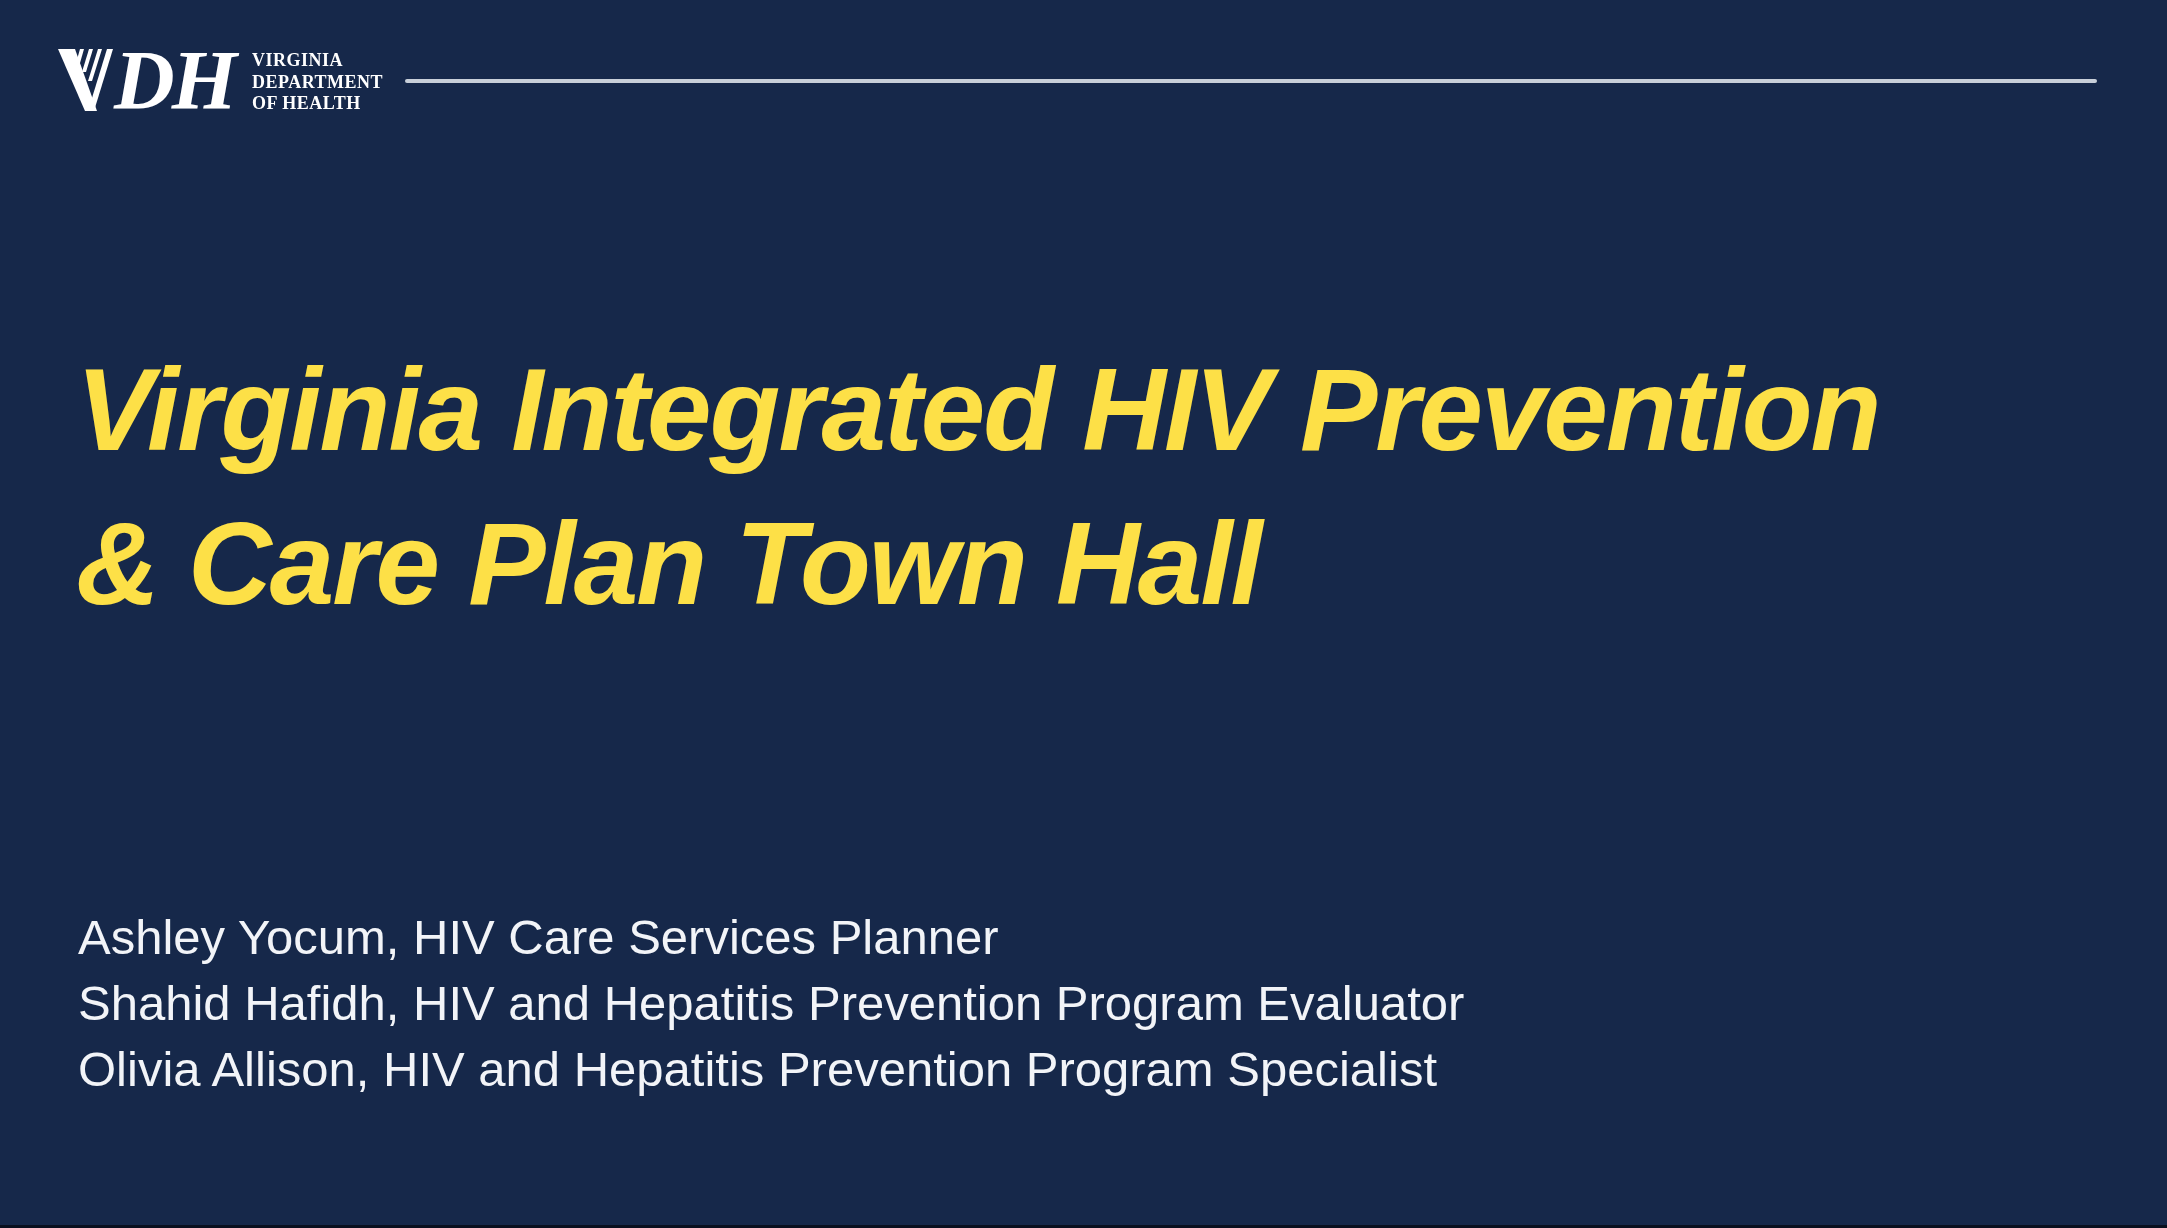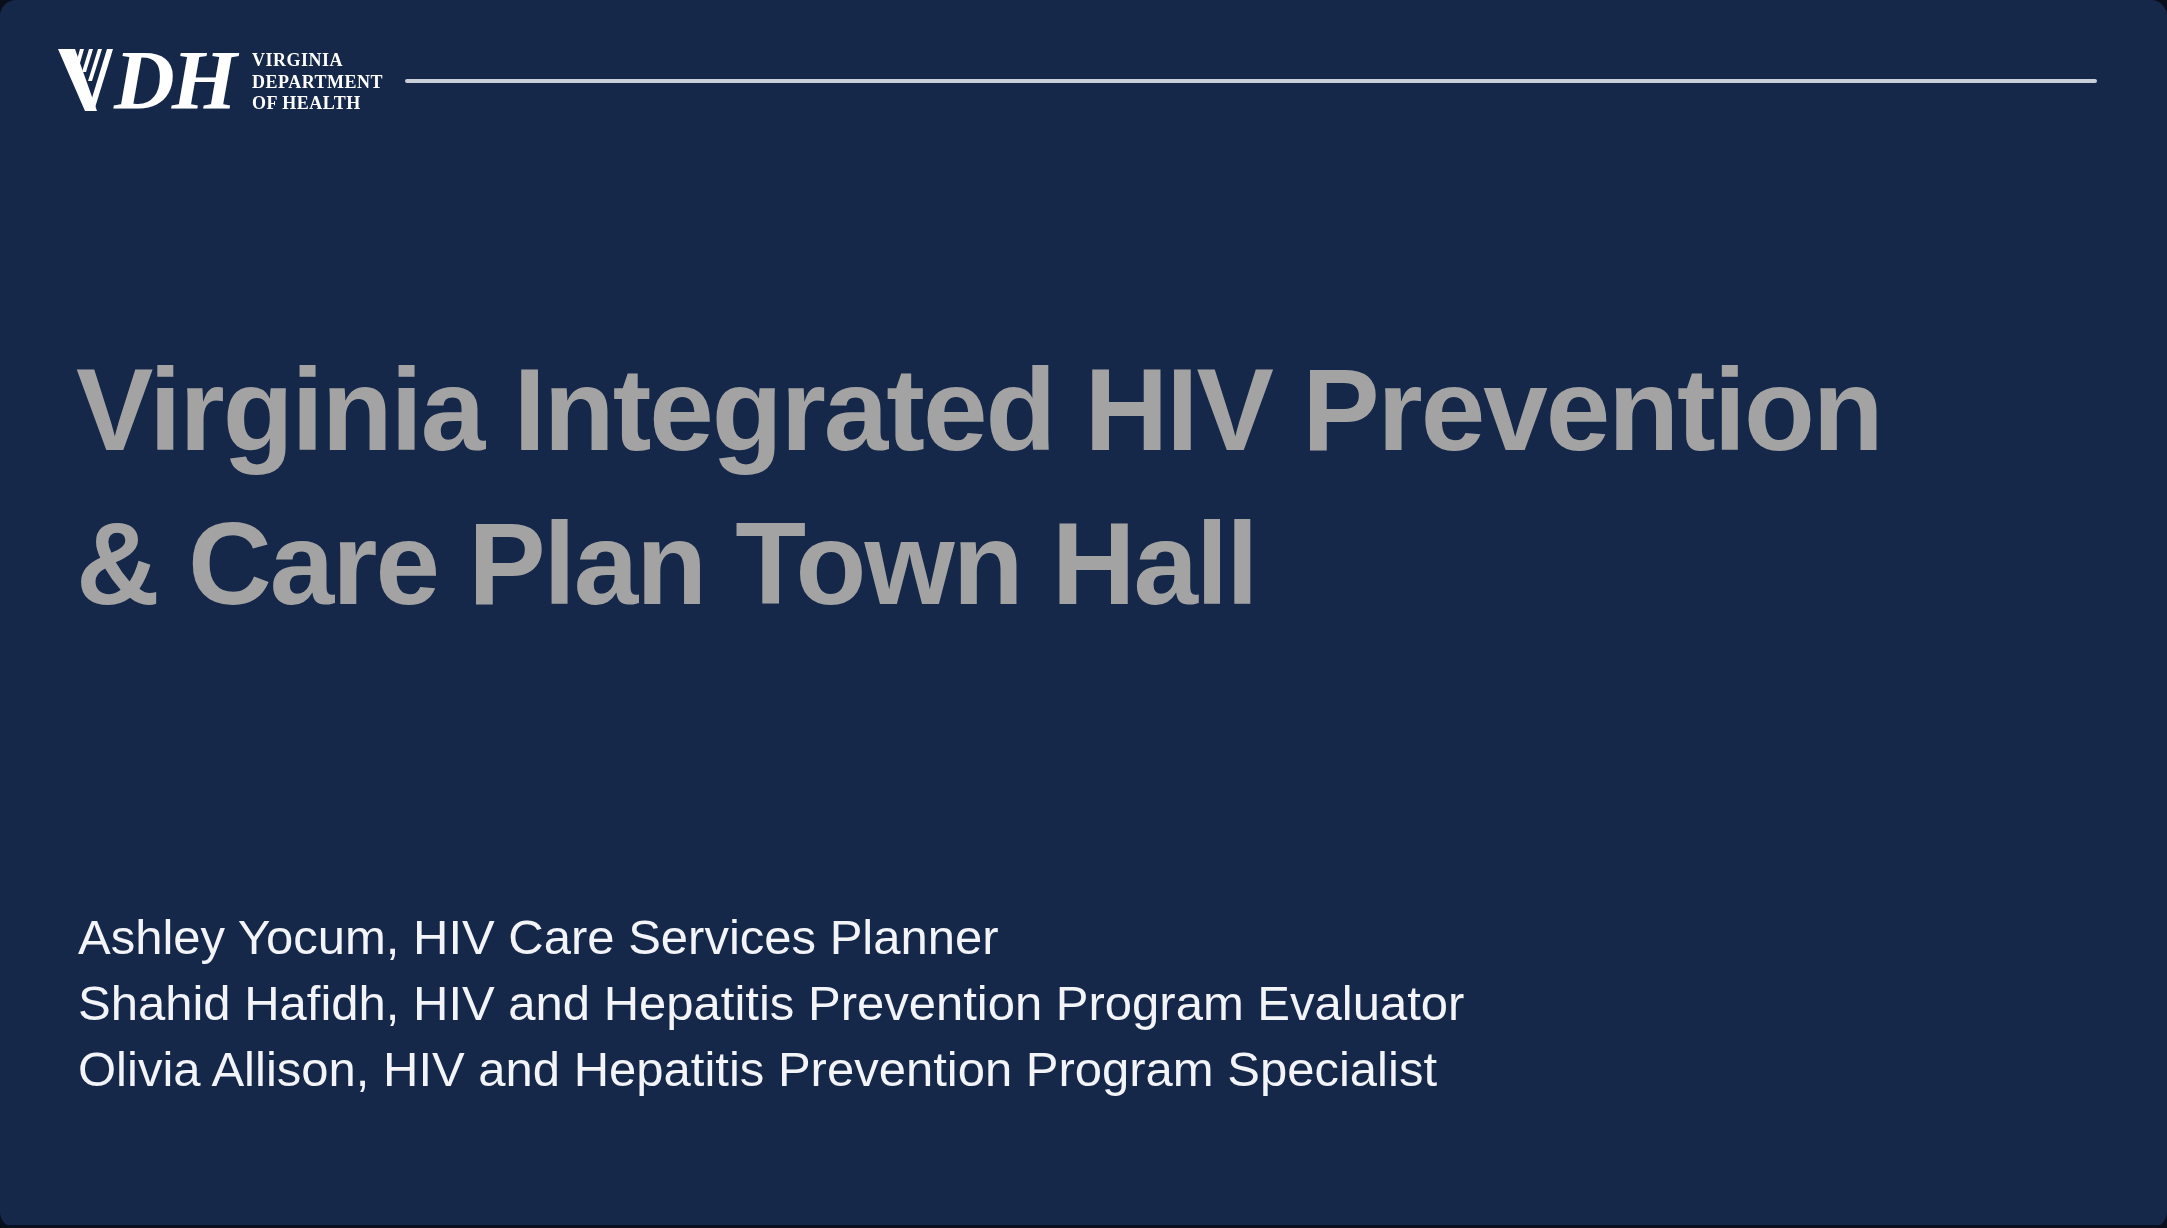--- a/index.html
+++ b/index.html
@@ -7,21 +7,20 @@
     padding: 0;
     background: #0a0f1d;
   }
   .slide {
     position: relative;
     width: 2167px;
     height: 1228px;
     background: #16284A;
     overflow: hidden;
     font-family: "Liberation Sans", sans-serif;
-    border-radius: 16px;
   }
 
   
   .logo {
     position: absolute;
     left: 56px;
     top: 48px;
     width: 340px;
     height: 64px;
   }
@@ -36,25 +35,26 @@
     border-radius: 2px;
   }
 
   
   .title {
     position: absolute;
     left: 76px;
     top: 333px;
     margin: 0;
     width: 2040px;
-    color: #a3a3a3;
+    color: #fde047;
     font-size: 116px;
     font-weight: bold;
     line-height: 154px;
     letter-spacing: -2px;
+    font-style: italic;
   }
 
   
   .presenters {
     position: absolute;
     left: 78px;
     top: 904px;
     color: #F2F4F8;
     font-size: 49px;
     font-weight: 400;

